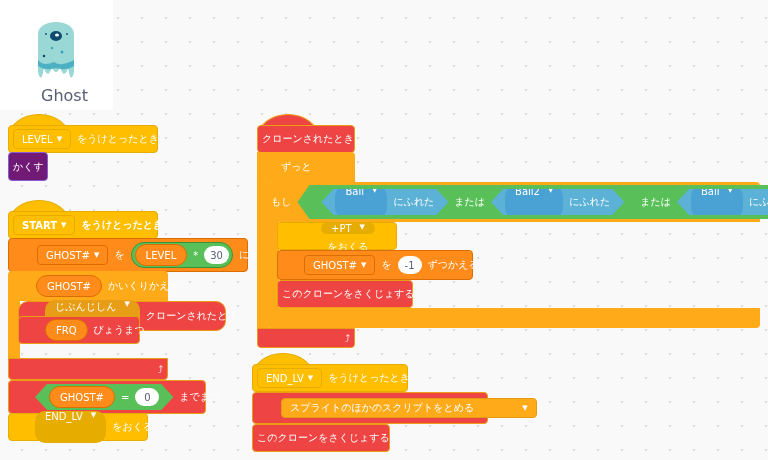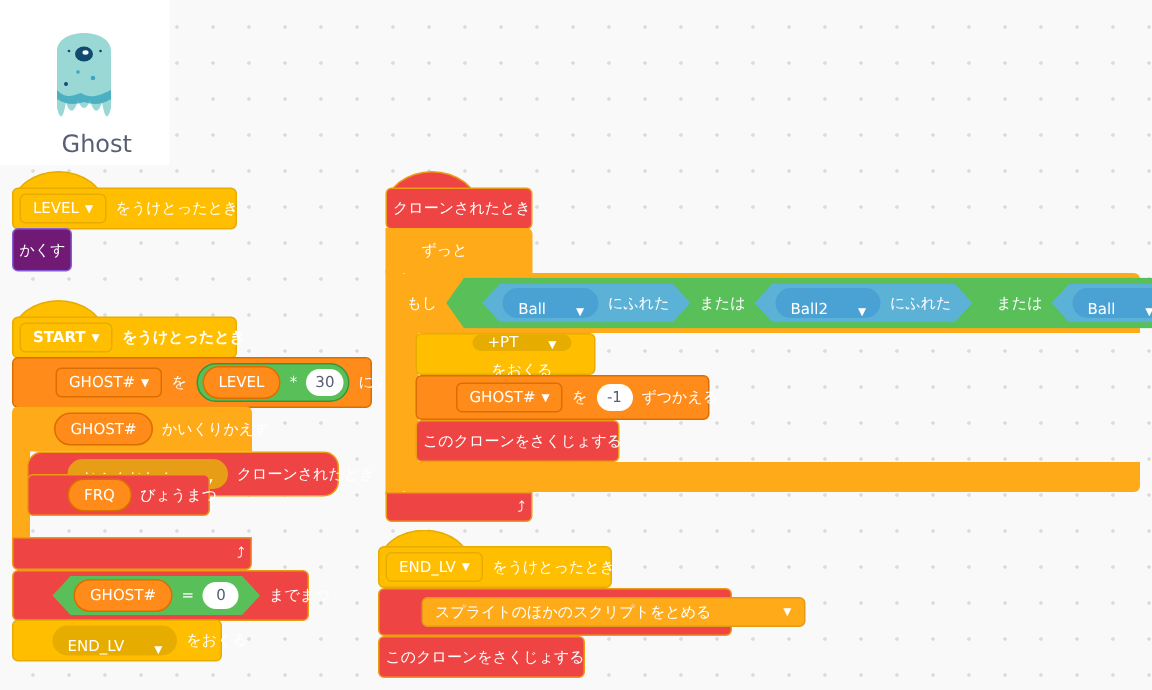--- a/index.html
+++ b/index.html
@@ -42,22 +42,22 @@
   }
   .dd {
     display: inline-flex; align-items: center; gap: 4px;
     height: 20px; padding: 0 8px; border-radius: 4px;
     border: 1px solid rgba(0,0,0,0.12);
   }
   .dd-events { background: #ffbf00; border-color: #e6ac00; }
   .dd-vars { background: #ff8c1a; border-color: #db6e00; }
   .dd-control { background: #ffab19; border-color: #e39a16; gap: 48px; }
   .pill-dd {
-    display: inline-flex; align-items: flex-end; gap: 20px;
-    height: 20px; padding: 0 10px; border-radius: 10px;
+    display: inline-flex; align-items: flex-start; gap: 8px;
+    height: 32px; padding: 0 10px; border-radius: 10px;
   }
   .pill-events { background: #e6ac00; }
   .pill-control { background: #e89d17; }
   .pill-sense { background: #4aa2d4; }
   .caret { font-size: 7px; }
   .var-reporter {
     display: inline-flex; align-items: center; height: 22px; padding: 0 10px;
     border-radius: 11px; background: #ff8c1a; border: 1px solid #db6e00;
   }
   .num-input {

